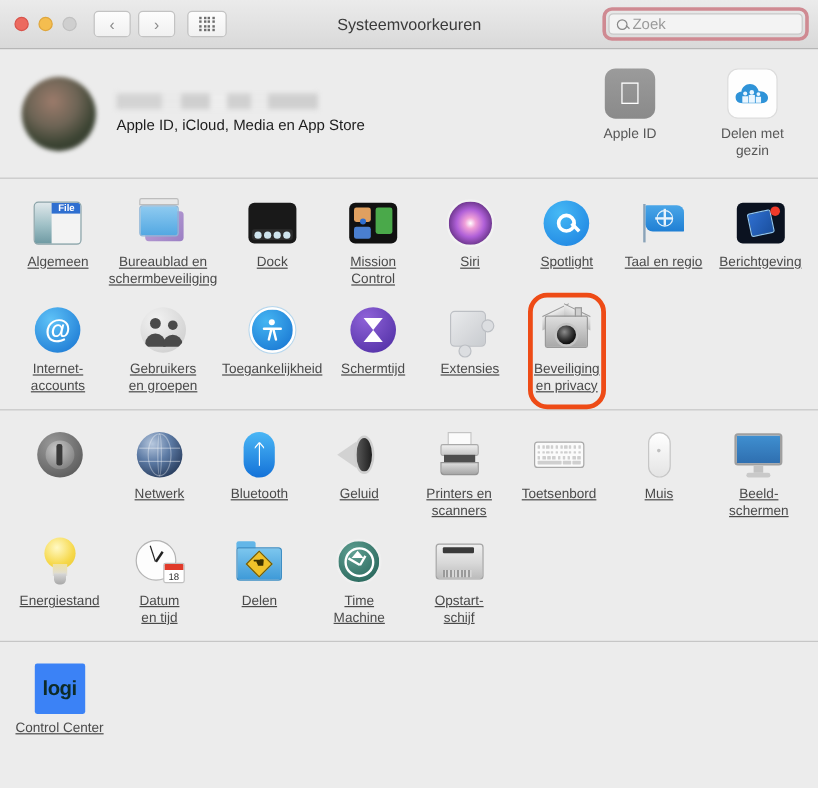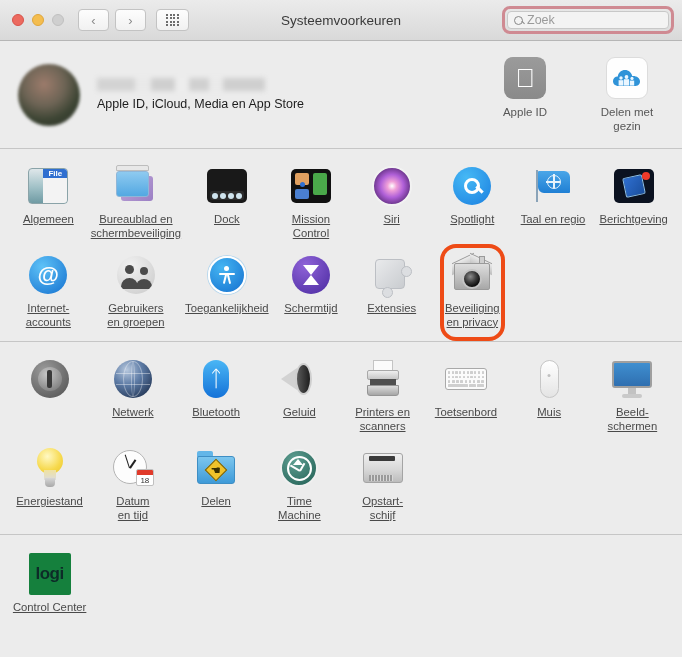--- a/index.html
+++ b/index.html
@@ -550,21 +550,21 @@
   .ic-schijf .label {
     position:absolute; left:6px; top:3px; width:26px; height:5px;
     background:#3a3a3a; border-radius:1px;
   }
   .ic-schijf .ribs {
     position:absolute; left:6px; bottom:2px; width:24px; height:6px;
     background: repeating-linear-gradient(90deg,#9a9a9a 0 1.5px, #d8d8d8 1.5px 3px);
   }
 
   .ic-logi {
-    width: 42px; height: 42px; background: #15803d; border-radius: 2px;
+    width: 42px; height: 42px; background: #3b82f6; border-radius: 2px;
     display: flex; align-items: center; justify-content: center;
     font-size: 17px; color: #0d2b28; font-weight: 600; letter-spacing: -0.5px;
   }
 
   #third-party { padding: 10px 8px 8px 8px; }
   #third-party .grid8 { row-gap: 0; }
 </style>
 </head>
 <body>
 

